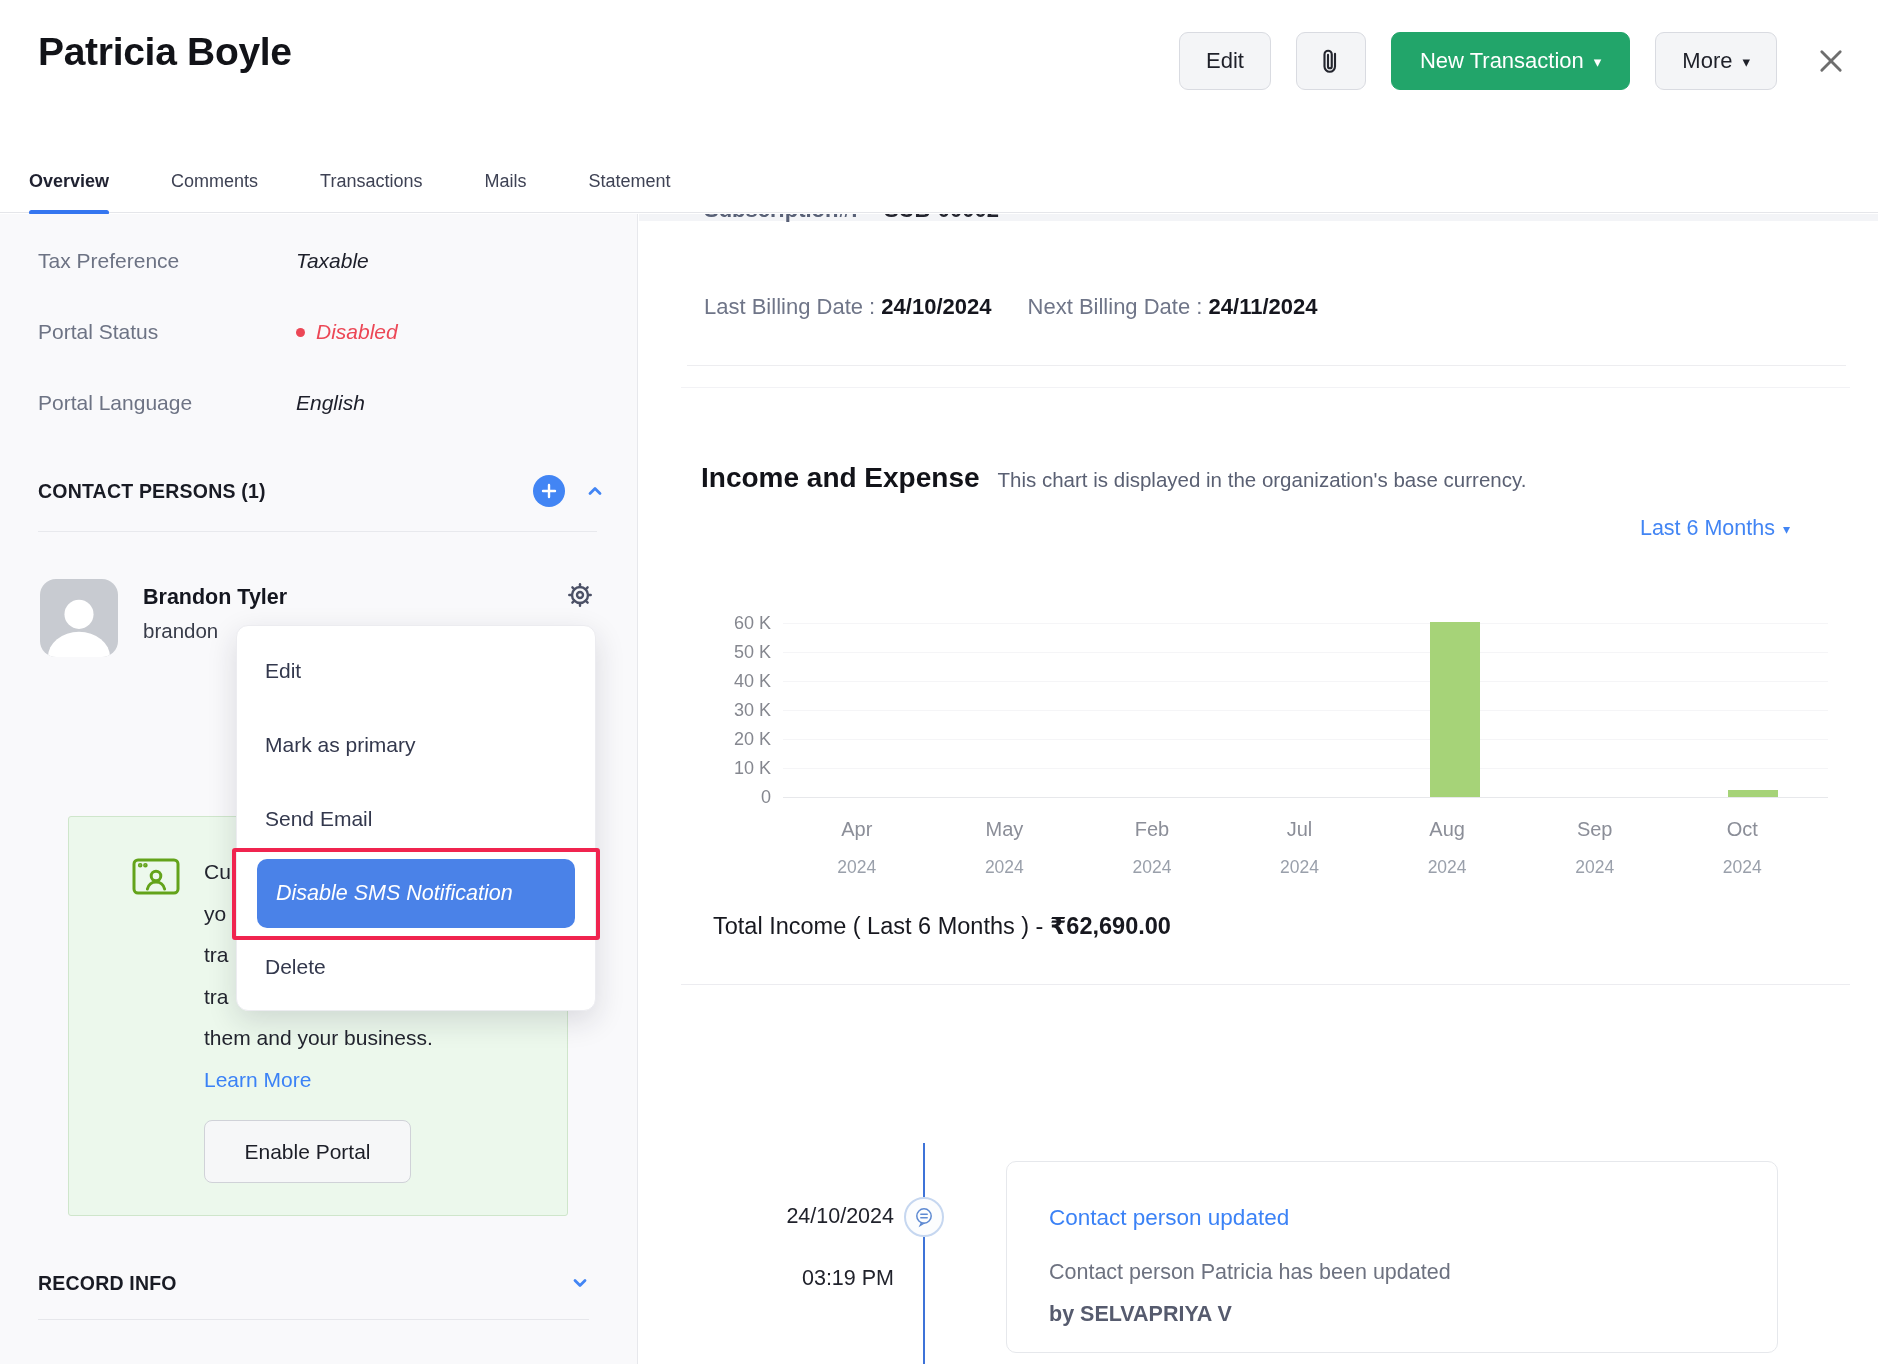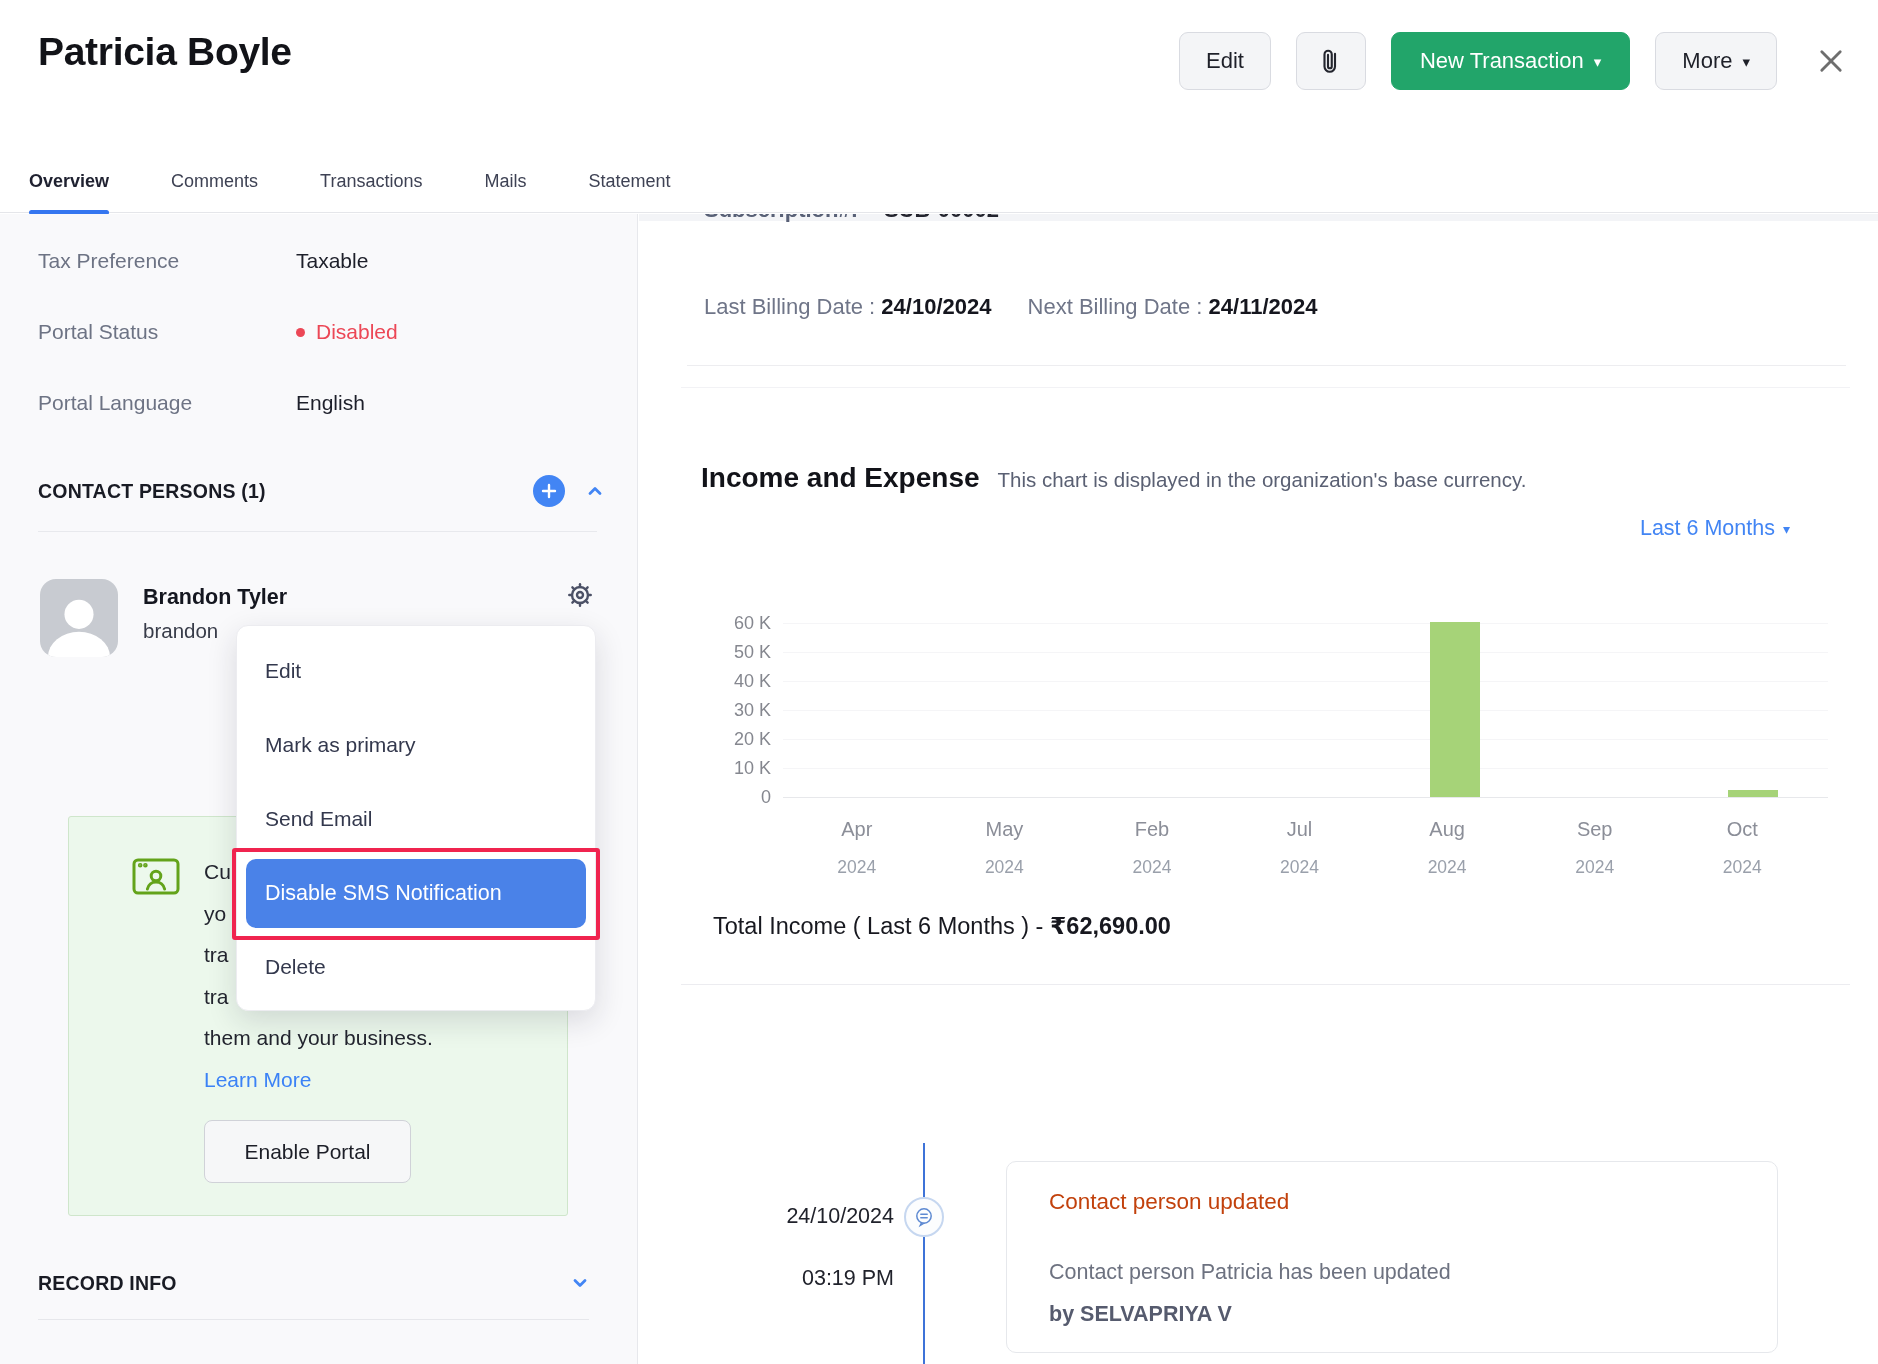--- a/index.html
+++ b/index.html
@@ -21,39 +21,39 @@
   .tabs { position:absolute; left:0; right:0; top:150px; height:63px; border-bottom:1px solid #e5e6ea; display:flex; align-items:center; padding-left:29px; gap:62px; background:#fff; }
   .tab { position:relative; height:63px; display:flex; align-items:center; font-size:18px; font-weight:500; color:#3e4254; cursor:pointer; }
   .tab.active { font-weight:700; color:#1f2130; }
   .tab.active::after { content:""; position:absolute; left:0; right:0; bottom:-2px; height:5px; border-radius:4px; background:#3576f0; }
 
   
   .left-panel { position:absolute; left:0; top:214px; width:638px; bottom:0; background:#f9f9fb; border-right:1px solid #e7e8ec; }
   .details { position:absolute; left:38px; right:20px; top:34px; }
   .detail-row { display:flex; align-items:flex-start; margin-bottom:45px; font-size:21px; line-height:26px; }
   .detail-row .dl { width:258px; color:#6d7384; }
-  .detail-row .dv { color:#1d1f2a; display:flex; align-items:center; }
+  .detail-row .dv { color:#1d1f2a; display:flex; align-items:center;font-style:italic; }
   .detail-row .dv.red { color:#ec4756; }
   .status-dot { width:9px; height:9px; border-radius:50%; background:#ec4756; margin-right:11px; display:inline-block; }
 
   .cp-header { position:absolute; left:38px; right:30px; top:260px; height:34px; display:flex; align-items:center; }
   .cp-heading { font-size:19.5px; font-weight:700; color:#191b24; letter-spacing:.2px; flex:1; }
   .plus-circle { width:32px; height:32px; border-radius:50%; background:#4285f4; display:flex; align-items:center; justify-content:center; cursor:pointer; }
   .cp-chevron { margin-left:18px; display:flex; cursor:pointer; }
   .cp-divider { position:absolute; left:38px; right:40px; top:317px; height:1px; background:#e8e9ed; }
 
   .avatar { position:absolute; left:40px; top:365px; width:78px; height:78px; border-radius:16px; background:#c8cbd1; overflow:hidden; display:flex; align-items:flex-end; justify-content:center; }
   .person-name { position:absolute; left:143px; top:371px; font-size:21.5px; font-weight:700; color:#14161f; }
   .person-email { position:absolute; left:143px; top:405px; font-size:20.5px; color:#383c49; }
   .gear { position:absolute; right:42px; top:366px; cursor:pointer; display:flex; }
 
   
   .ctx-menu { position:absolute; left:236px; top:411px; width:360px; height:386px; background:#fff; border:1px solid #ececf0; border-radius:12px; box-shadow:0 10px 30px rgba(25,30,50,.14); z-index:40; padding-top:8px; }
   .ctx-item { height:74px; display:flex; align-items:center; padding-left:28px; font-size:21px; color:#33384d; cursor:pointer; }
-  .ctx-item.hl-slot { padding:0 9px; }
+  .ctx-item.hl-slot { padding:0 20px;font-style:italic; }
   .ctx-pill { width:100%; height:69px; border-radius:10px; background:#4a82e8; color:#fff; display:flex; align-items:center; padding-left:19px; font-size:21.5px; cursor:pointer; }
   .annotation-box { position:absolute; left:-5px; right:-5px; top:222px; height:92px; border:4px solid #f0244f; border-radius:3px; z-index:45; pointer-events:none; }
 
   
   .promo { position:absolute; left:68px; top:602px; width:500px; height:400px; background:#ecf8ec; border:1px solid #cfe6cb; border-radius:3px; z-index:10; }
   .promo-icon { position:absolute; left:62px; top:38px; }
   .promo-text { position:absolute; left:135px; top:34px; font-size:21px; color:#23252f; line-height:41.5px; }
   .promo-link { color:#3b82f6; cursor:pointer; }
   .promo-btn { position:absolute; left:135px; top:303px; width:207px; height:63px; background:#f6f7f8; border:1px solid #d0d2d8; border-radius:8px; font-size:21px; color:#1c1e27; display:flex; align-items:center; justify-content:center; cursor:pointer; }
 
@@ -96,21 +96,21 @@
   .total-line { position:absolute; left:74px; top:698px; font-size:23.5px; color:#17181f; white-space:nowrap; }
   .total-line .amt { font-weight:700; }
   .hr3 { position:absolute; left:42px; right:28px; top:770px; height:1px; background:#ececf0; }
 
   
   .tl-line { position:absolute; left:284px; top:929px; bottom:0; width:2px; background:#3e73d8; }
   .tl-badge { position:absolute; left:265px; top:983px; width:40px; height:40px; border-radius:50%; background:#fcfdfe; border:2px solid #c6d7f0; display:flex; align-items:center; justify-content:center; z-index:5; }
   .tl-date { position:absolute; left:0; top:990px; width:255px; text-align:right; font-size:21.5px; color:#20222b; }
   .tl-time { position:absolute; left:0; top:1052px; width:255px; text-align:right; font-size:21.5px; color:#20222b; }
   .tl-card { position:absolute; left:367px; top:947px; width:772px; height:192px; background:#fff; border:1px solid #e6e8ec; border-radius:10px; }
-  .tl-title { position:absolute; left:42px; top:27px; font-size:22.5px; color:#c2410c; }
+  .tl-title { position:absolute; left:42px; top:43px; font-size:22.5px; color:#3b82f6; }
   .tl-desc { position:absolute; left:42px; top:98px; font-size:21.5px; color:#6d7280; }
   .tl-by { position:absolute; left:42px; top:140px; font-size:21.5px; font-weight:700; color:#565b6e; }
 </style>
 </head>
 <body>
 
 <div class="app">
 
   <div class="page-title">Patricia Boyle</div>
   <div class="header-actions">

